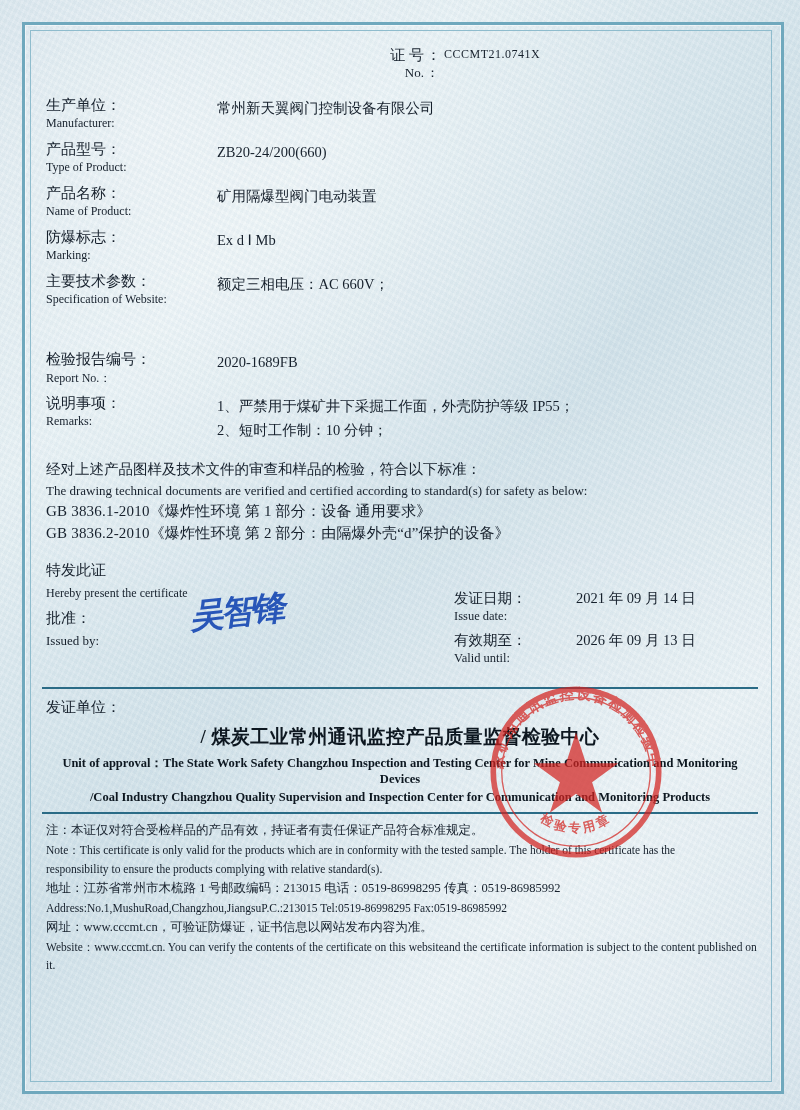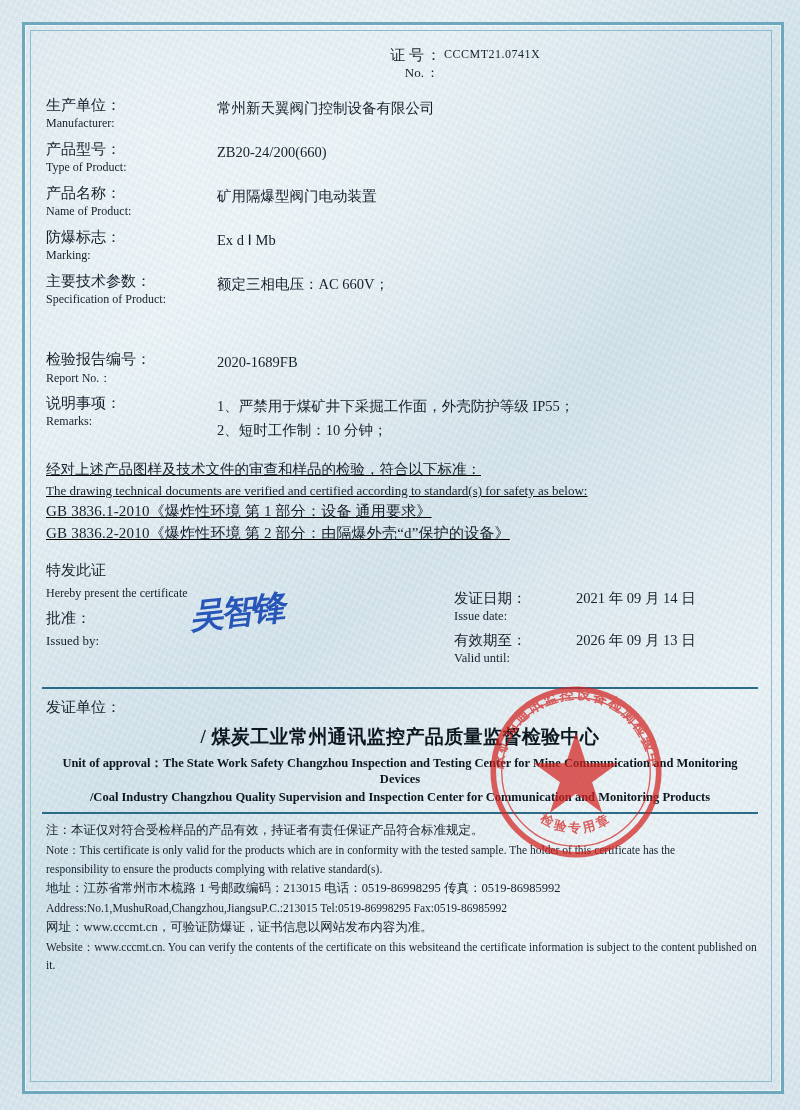--- a/index.html
+++ b/index.html
@@ -216,21 +216,20 @@
   }
   .row .val .line2 { display: block; margin-top: 3px; }
 
   .row.gap { min-height: 52px; }
 
   
   .standards {
     position: relative;
     margin-top: 6px;
     padding-left: 4px;
-    text-decoration: underline;
   }
   .std-cn {
     font-size: 14.5px;
     color: #16202c;
   }
   .std-en {
     font-size: 13px;
     color: #16202c;
     margin-top: 4px;
   }
@@ -406,21 +405,21 @@
       </div>
 
       <div class="row">
         <div class="lab-cn">防爆标志：</div>
         <div class="lab-en">Marking:</div>
         <div class="val">Ex d Ⅰ Mb</div>
       </div>
 
       <div class="row gap">
         <div class="lab-cn">主要技术参数：</div>
-        <div class="lab-en">Specification of Product:</div>
+        <div class="lab-en">Specification of Website:</div>
         <div class="val">额定三相电压：AC 660V；</div>
       </div>
 
       <div class="row" style="min-height:26px"></div>
 
       <div class="row">
         <div class="lab-cn">检验报告编号：</div>
         <div class="lab-en">Report No.：</div>
         <div class="val">2020-1689FB</div>
       </div>

